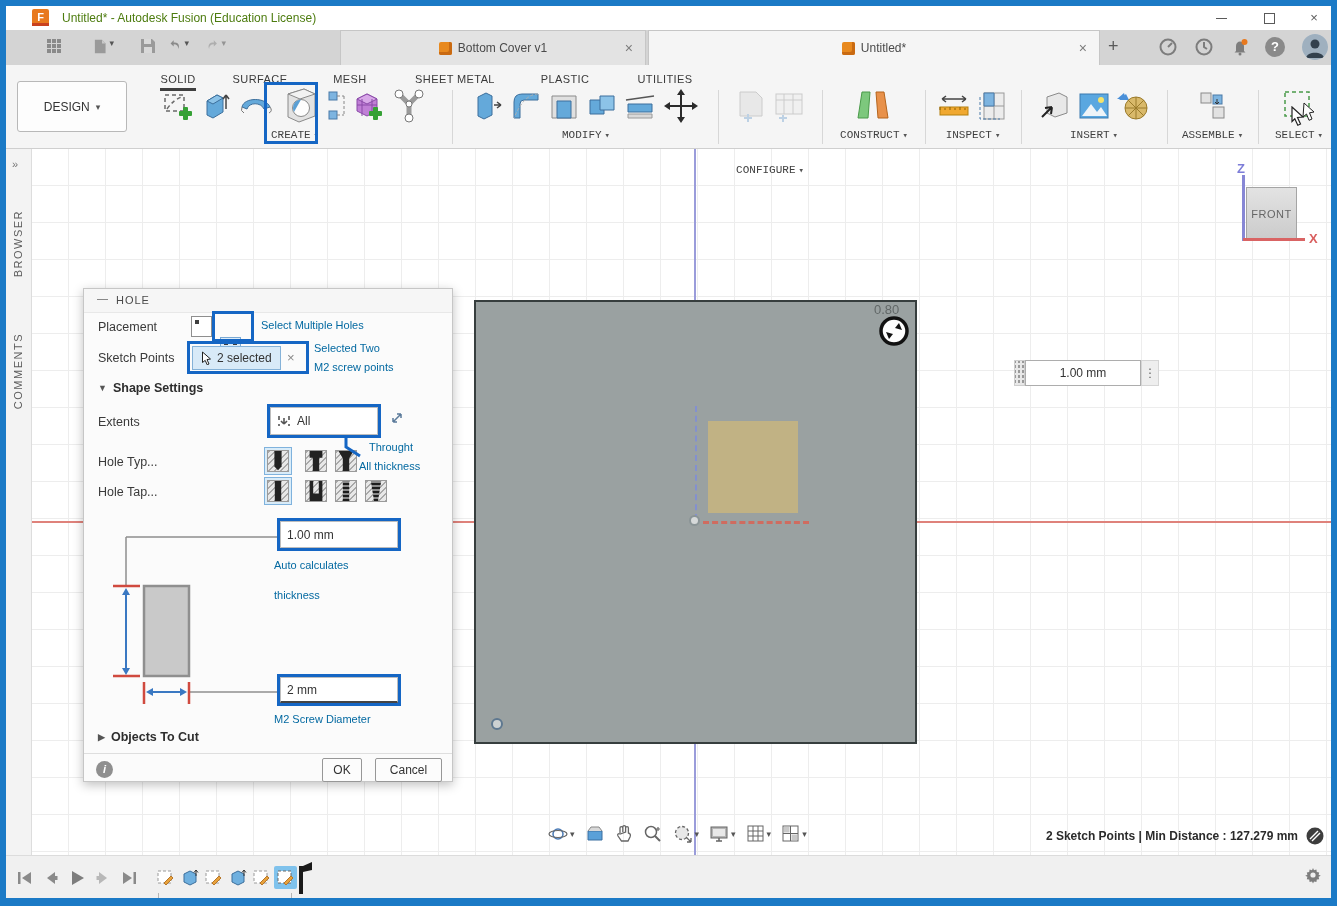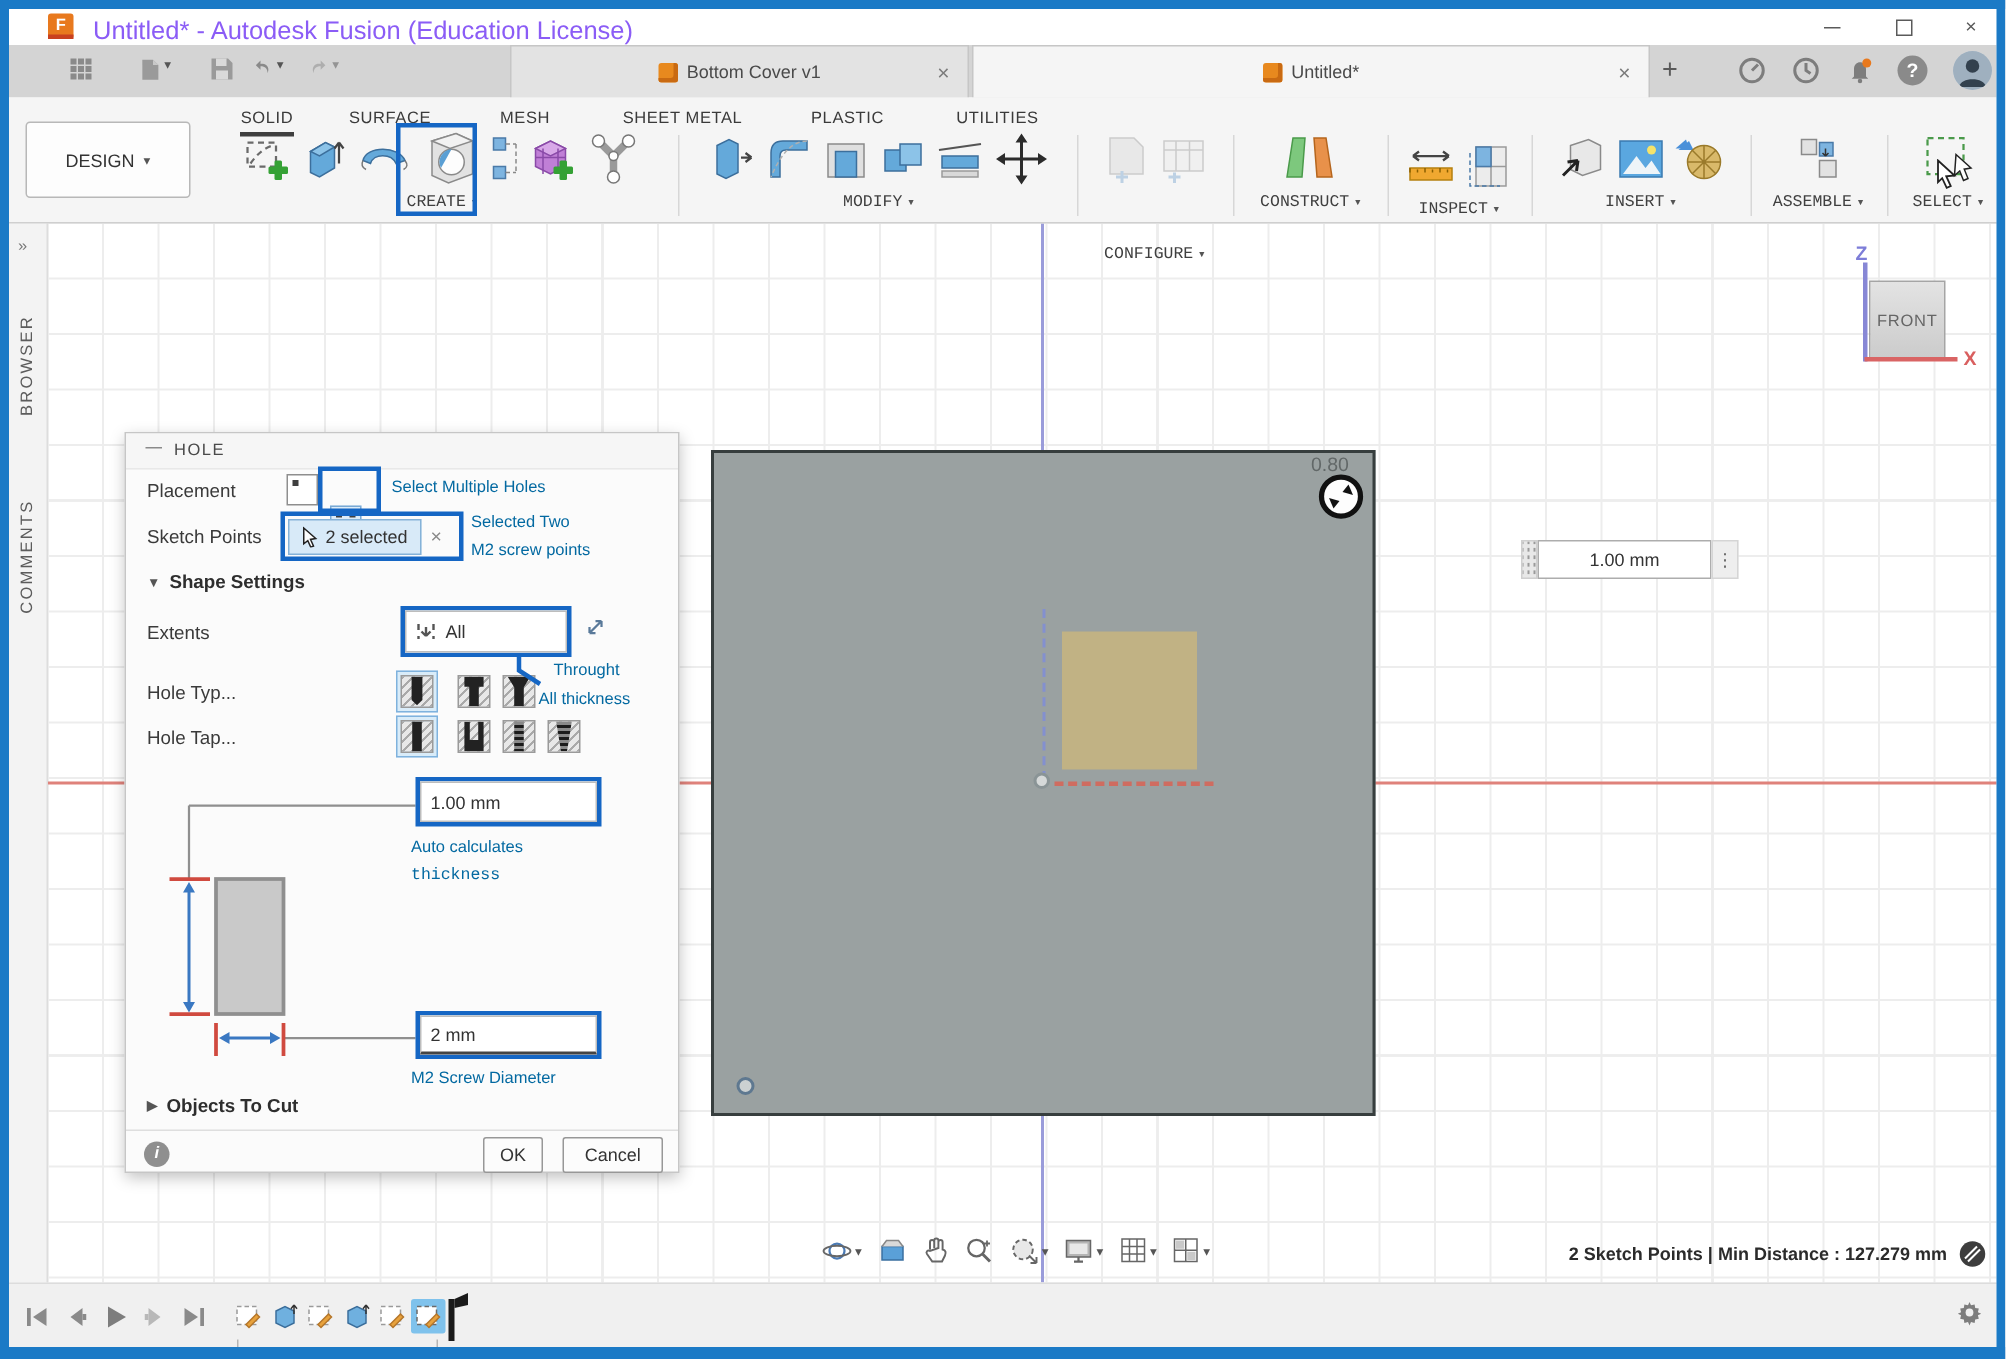--- a/index.html
+++ b/index.html
@@ -5,21 +5,21 @@
   html,body{margin:0;padding:0;background:#e9e9e9;}
   .win{position:relative;width:1337px;height:906px;background:#fff;overflow:hidden;
        font-family:"Liberation Sans",sans-serif;-webkit-font-smoothing:antialiased;}
   .abs{position:absolute;}
   .edge{position:absolute;background:#1b7ac6;z-index:80;}
   
   .titlebar{position:absolute;left:6px;top:6px;width:1325px;height:24px;background:#fff;z-index:40;}
   .app-logo{position:absolute;left:26px;top:3px;width:17px;height:17px;background:#e8791e;border-radius:2px;
             color:#fff;font-size:11px;font-weight:bold;text-align:center;line-height:17px;}
   .app-logo i{display:block;position:absolute;left:0;bottom:0;width:100%;height:3px;background:#c9411f;font-style:normal;}
-  .title-text{position:absolute;left:56px;top:5px;font-size:17px;color:#8b5cf6;}
+  .title-text{position:absolute;left:56px;top:5px;font-size:12px;color:#4d7c0f;}
   .winctl{position:absolute;top:2px;width:30px;height:20px;color:#5a5a5a;text-align:center;font-size:13px;line-height:20px;cursor:default;}
   .ctl-min-bar{display:inline-block;width:11px;height:1px;background:#5a5a5a;vertical-align:middle;}
   .ctl-max-box{display:inline-block;width:9px;height:9px;border:1px solid #5a5a5a;vertical-align:middle;}
   
   .tabbar{position:absolute;left:6px;top:30px;width:1325px;height:35px;background:#d4d4d4;z-index:40;}
   .qat-icon{position:absolute;top:8px;width:20px;height:20px;color:#8a8a8a;}
   .doc-tab{position:absolute;top:0;height:35px;display:flex;align-items:center;justify-content:center;gap:6px;
            font-size:12px;color:#4a4a4a;box-sizing:border-box;}
   .doc-tab .x{position:absolute;right:12px;top:9px;font-size:14px;color:#7c7c7c;line-height:16px;}
   .cube-ic{width:13px;height:13px;background:#e8891e;border-radius:2px;box-shadow:inset -3px -3px 0 #c96a12;}
@@ -380,21 +380,21 @@
         </div>
       </div>
       <div class="rlabel">
         <span>CONSTRUCT</span>
           <span class="caret">▾</span>
       </div>
     </div>
 
     <div class="divider" style="left:919px;"></div>
 
-    <div class="rgroup" style="left:923px;width:88px;justify-content:flex-end;">
+    <div class="rgroup" style="left:923px;width:88px;">
       <div class="ricons">
         <div class="ric">
           <svg width="34" height="30" viewBox="0 0 34 30">
               <rect x="3" y="16" width="28" height="8" fill="#f0a830" stroke="#b5800f"></rect>
               <path d="M3 19 v-3 M8 19 v-2 M13 19 v-3 M18 19 v-2 M23 19 v-3 M28 19 v-2" stroke="#8a5f00"></path>
               <path d="M5 8 H29 M5 8 l4 -3 M5 8 l4 3 M29 8 l-4 -3 M29 8 l-4 3" stroke="#444" fill="none" stroke-width="1.5"></path>
             </svg>
         </div>
         <div class="ric">
           <svg width="32" height="34" viewBox="0 0 32 34">
@@ -622,21 +622,21 @@
       <line x1="58" y1="178" x2="87" y2="178" stroke="#3a78c2" stroke-width="2"></line>
       <path d="M52 178 l7 -4 v8 Z M93 178 l-7 -4 v8 Z" fill="#3a78c2"></path>
     </svg>
 
     <div class="field" style="left:193px;top:229px;width:124px;height:33px;">
       <div class="inner">
           <span>1.00 mm</span>
         </div>
     </div>
     <div class="ann" style="left:190px;top:270px;">Auto calculates</div>
-    <div class="ann" style="left:190px;top:289px;font-family:Liberation Mono, monospace;">thickness</div>
+    <div class="ann" style="left:190px;top:300px;">thickness</div>
 
     <div class="field" style="left:193px;top:385px;width:124px;height:32px;">
       <div class="inner" style="border-bottom:2px solid #444;">
           <span>2 mm</span>
         </div>
     </div>
     <div class="ann" style="left:190px;top:424px;">M2 Screw Diameter</div>
 
     <div class="sec-head" style="top:441px;">
       <span class="tri">▶</span>

